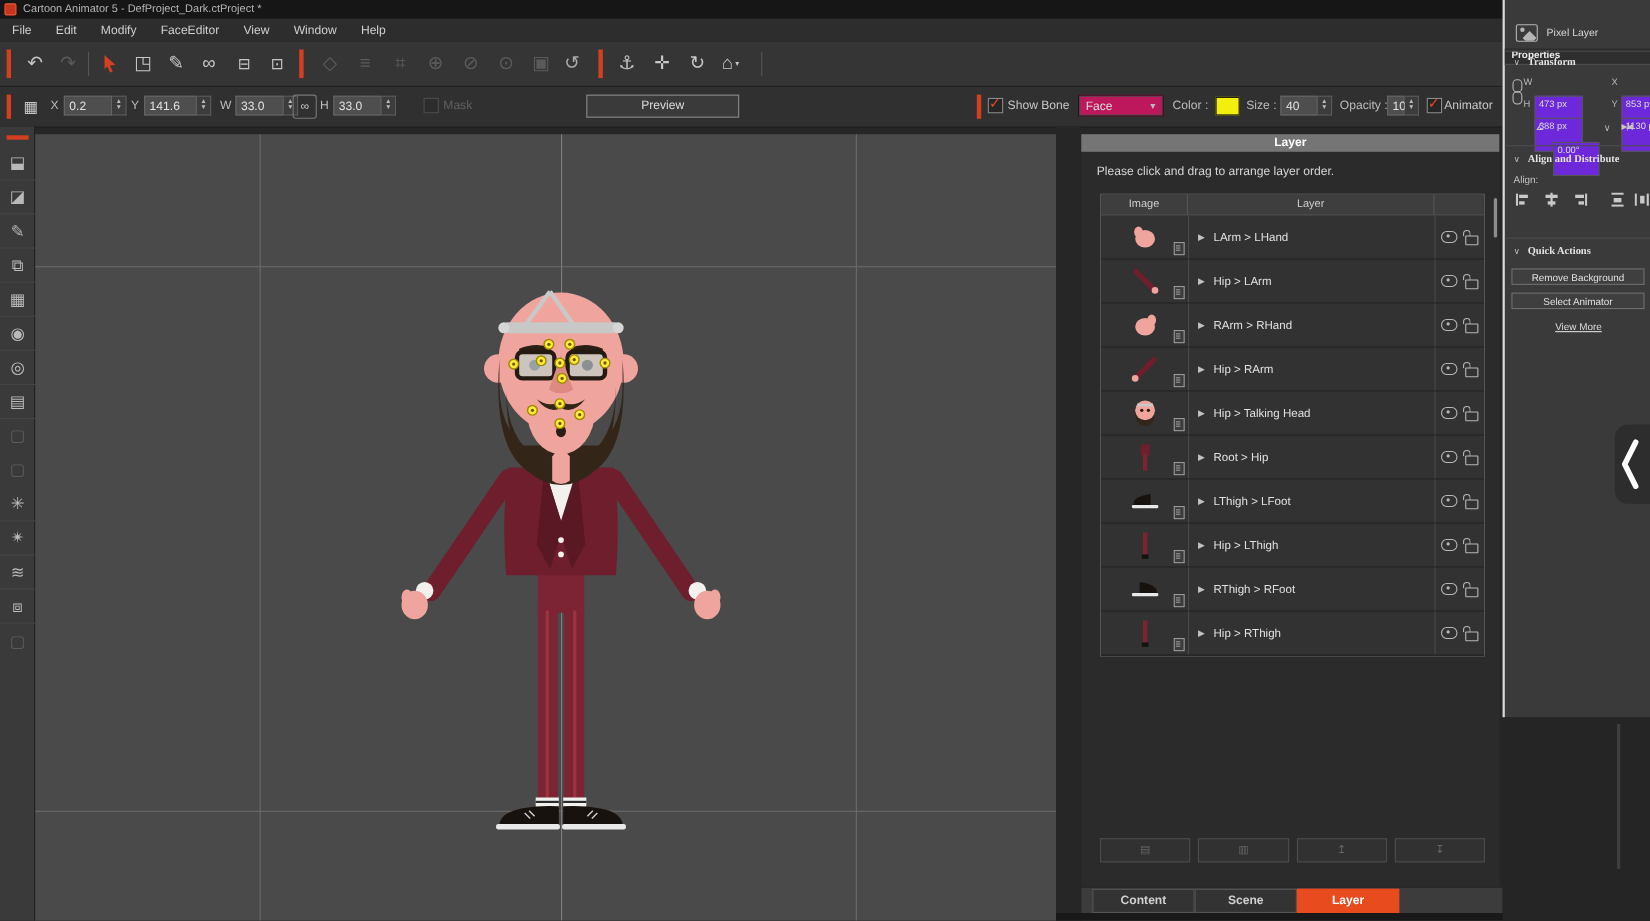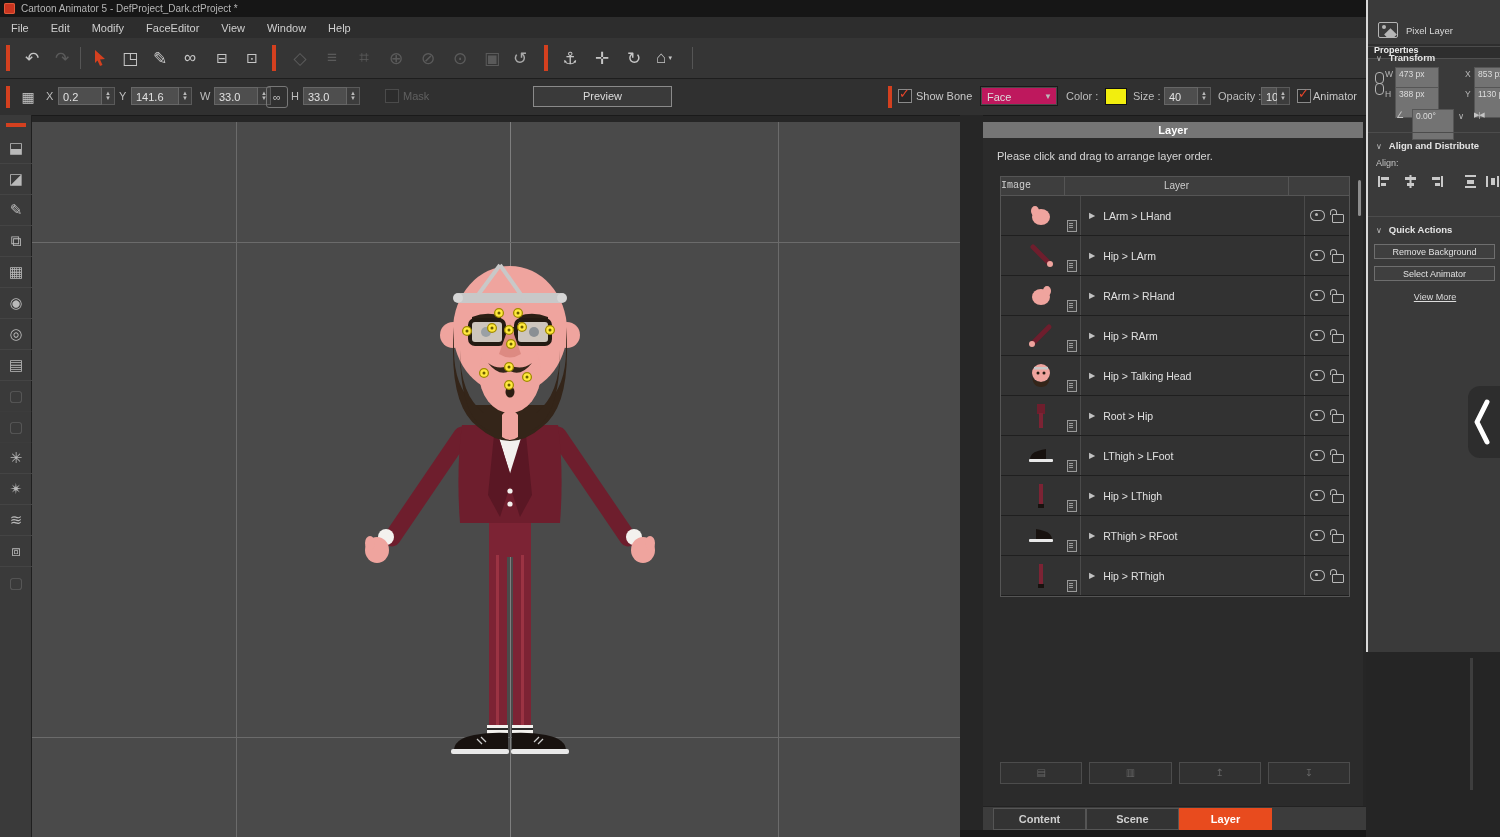--- a/index.html
+++ b/index.html
@@ -55,21 +55,21 @@
   .gridline-v{position:absolute;top:0;width:1px;height:715px;background:#6b6b6b;}
   .gridline-h{position:absolute;left:0;height:1px;width:928px;background:#6b6b6b;}
   .gridline-c{position:absolute;top:0;width:1px;height:715px;background:#7e7e7e;}
 
   
   .layer-panel{left:983px;top:122px;width:380px;height:684px;background:#2b2b2b;}
   .layer-titlebar{position:absolute;left:0;top:0;width:100%;height:16px;background:#757575;color:#fff;font-size:11px;font-weight:bold;text-align:center;line-height:16px;}
   .layer-instruction{position:absolute;left:14px;top:28px;font-size:11px;color:#d6d6d6;}
   .layer-table{position:absolute;left:17px;top:54px;width:350px;border:1px solid #555;box-sizing:border-box;background:#303030;}
   .lt-header{display:flex;height:18px;background:#3e3e3e;border-bottom:1px solid #555;font-size:10px;color:#cfcfcf;}
-  .lt-header .c1{width:64px;border-right:1px solid #555;line-height:18px;box-sizing:border-box;font-family:Liberation Mono, monospace;}
+  .lt-header .c1{width:79px;border-right:1px solid #555;text-align:center;line-height:18px;box-sizing:border-box;}
   .lt-header .c2{width:224px;border-right:1px solid #555;text-align:center;line-height:18px;box-sizing:border-box;}
   .lt-header .c3{flex:1;}
   .lt-row{display:flex;height:39px;border-bottom:1px solid #1f1f1f;background:#323232;}
   .lt-row .c1{width:80px;border-right:1px solid #4a4a4a;position:relative;display:flex;align-items:center;justify-content:center;box-sizing:border-box;}
   .lt-row .c2{width:224px;border-right:1px solid #4a4a4a;display:flex;align-items:center;box-sizing:border-box;padding-left:8px;gap:8px;}
   .lt-row .c3{flex:1;display:flex;align-items:center;justify-content:center;gap:7px;}
   .expander{font-size:8px;color:#c2c2c2;}
   .row-label{font-size:10.5px;color:#e0e0e0;}
   .doc-ic{position:absolute;right:3px;bottom:3px;width:8px;height:10px;border:1px solid #9a9a9a;background:#3c3c3c;}
   .doc-ic::after{content:"";position:absolute;left:1px;top:2px;width:4px;height:1px;background:#9a9a9a;box-shadow:0 2px 0 #9a9a9a,0 4px 0 #9a9a9a;}
@@ -91,24 +91,24 @@
   
   .props{left:1366px;top:0;width:134px;height:652px;background:#3a3a3a;border-left:2px solid #d9d9d9;box-sizing:border-box;z-index:5;}
   .props-header{position:absolute;left:0;top:0;width:100%;height:14px;background:#2e2e2e;border-bottom:1px solid #505050;margin-top:44px;}
   .props-header span{position:absolute;left:6px;top:1px;font-size:9px;font-weight:bold;color:#ececec;}
   .pixel-row{position:absolute;left:10px;top:22px;display:flex;align-items:center;gap:8px;}
   .pix-ic{width:18px;height:14px;border:1px solid #b5b5b5;border-radius:2px;position:relative;overflow:hidden;}
   .pix-ic::before{content:"";position:absolute;width:4px;height:4px;border-radius:50%;background:#b5b5b5;top:2px;left:3px;}
   .pix-ic::after{content:"";position:absolute;width:9px;height:9px;background:#b5b5b5;transform:rotate(45deg);top:7px;left:7px;}
   .pixel-label{font-size:9.5px;color:#d8d8d8;}
   .p-divider{position:absolute;left:0;width:100%;height:1px;background:#4c4c4c;}
-  .sec-head{position:absolute;left:8px;font-size:9.5px;font-weight:bold;color:#e4e4e4;}
+  .sec-head{position:absolute;left:8px;font-size:9.5px;font-weight:bold;color:#e4e4e4;font-family:Liberation Serif, serif;}
   .sec-chev{font-weight:normal;font-size:8px;color:#bbb;margin-right:7px;}
   .p-lab{position:absolute;font-size:8.5px;color:#b8b8b8;}
-  .p-input{position:absolute;height:31px;width:44px;background:#737373;border:1px solid #555;color:#ddd;font-size:8.5px;line-height:13px;padding:0 3px;box-sizing:border-box;}
+  .p-input{position:absolute;height:31px;width:44px;background:#6d28d9;border:1px solid #555;color:#ddd;font-size:8.5px;line-height:13px;padding:0 3px;box-sizing:border-box;margin-top:20px;}
   .chain{position:absolute;left:7px;top:72px;width:8px;height:26px;}
   .chain::before,.chain::after{content:"";position:absolute;width:7px;height:10px;border:1.5px solid #b5b5b5;border-radius:4px;left:0;}
   .chain::before{top:0;} .chain::after{top:11px;}
   .angle-ic{position:absolute;font-size:9px;color:#c5c5c5;}
   .flip-ic{position:absolute;font-size:7px;letter-spacing:-1px;color:#c5c5c5;}
   .align-label{position:absolute;left:8px;font-size:9px;color:#c4c4c4;}
   .al-ic{position:absolute;width:13px;height:13px;}
   .al-ic svg{display:block;}
   .qa-btn{position:absolute;left:6px;width:121px;height:15px;background:#3f3f3f;border:1px solid #6e6e6e;color:#e2e2e2;font-size:9px;text-align:center;line-height:15px;box-sizing:border-box;}
   .view-more{position:absolute;left:0;width:134px;text-align:center;font-size:9px;color:#dcdcdc;text-decoration:underline;}

